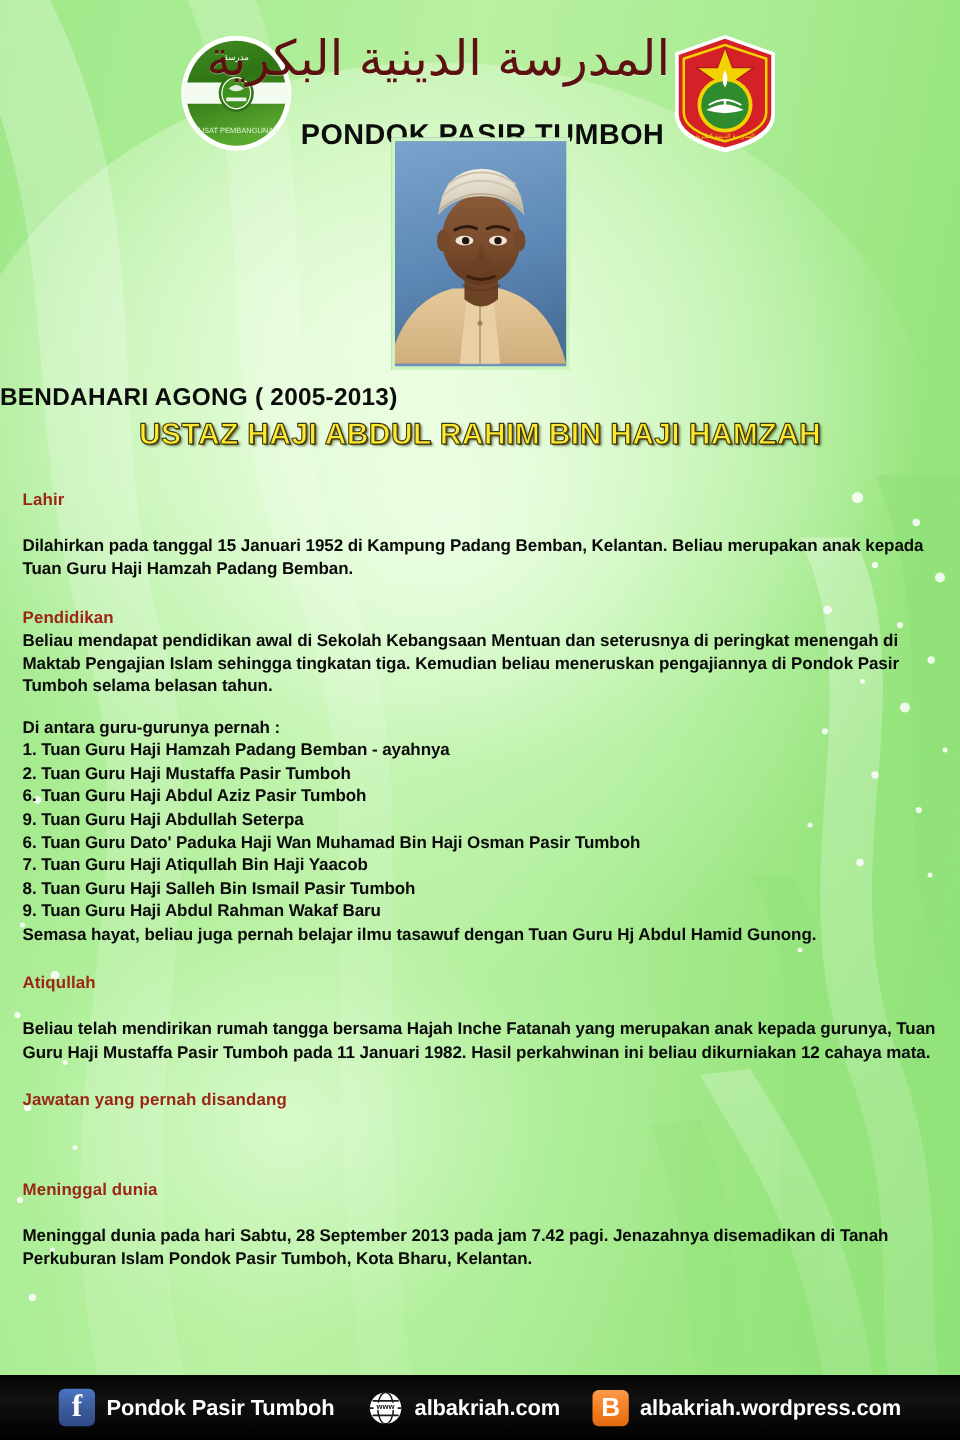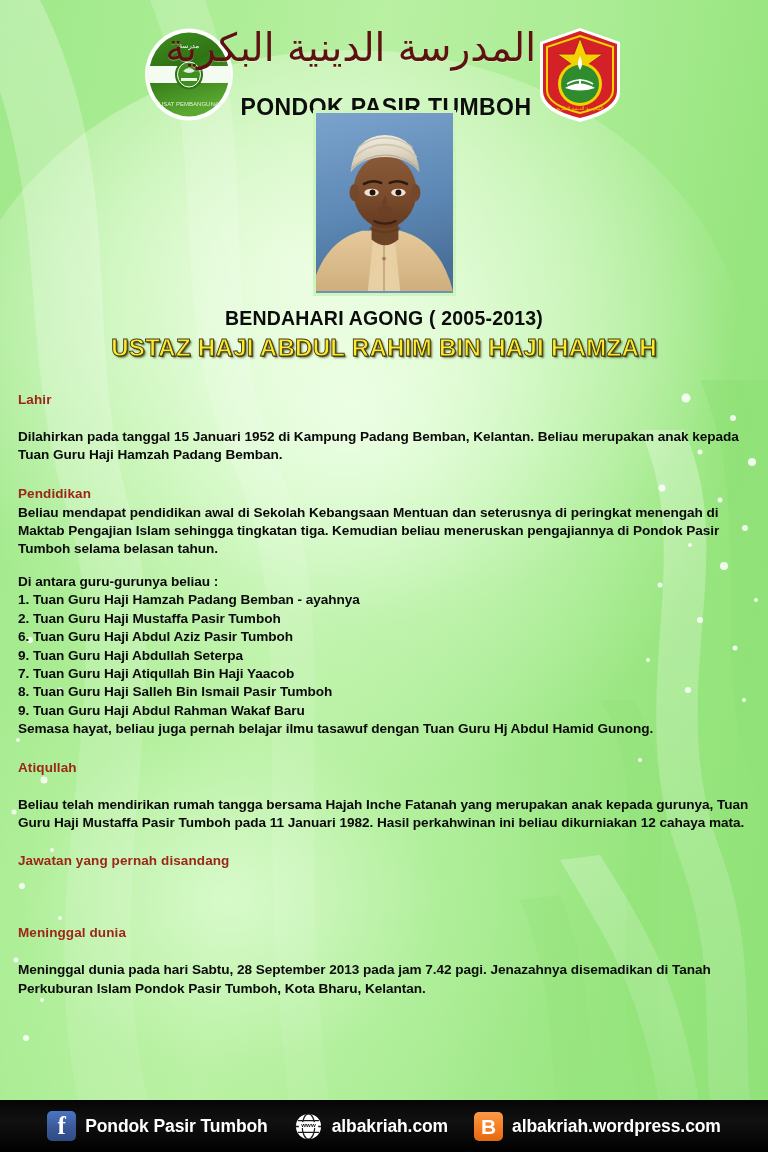--- a/index.html
+++ b/index.html
@@ -77,21 +77,21 @@
   }
   .portrait {
     position: absolute; inset: 0;
   }
 
   
   .title-role {
     position: absolute;
     left: 0; top: 307px;
     width: 768px;
-    text-align: center;
+    text-align: left;
     font-size: 19.5px;
     font-weight: bold;
     color: #0c0c0c;
     letter-spacing: 0.2px;
   }
   .title-name {
     position: absolute;
     left: 0; top: 334px;
     width: 768px;
     text-align: center;
@@ -361,26 +361,27 @@
     <p class="para">Dilahirkan pada tanggal 15 Januari 1952 di Kampung Padang Bemban, Kelantan. Beliau merupakan anak kepada Tuan Guru Haji Hamzah Padang Bemban.</p>
 
     <div class="gap-lg"></div>
 
     <div class="sec-head">Pendidikan</div>
     <div class="gap-xs"></div>
     <p class="para">Beliau mendapat pendidikan awal di Sekolah Kebangsaan Mentuan dan seterusnya di peringkat menengah di Maktab Pengajian Islam sehingga tingkatan tiga. Kemudian beliau meneruskan pengajiannya di Pondok Pasir Tumboh selama belasan tahun.</p>
 
     <div class="gap-md"></div>
 
-    <p class="para">Di antara guru-gurunya beliau :</p>
+    <p class="para">Di antara guru-gurunya pernah :</p>
     <ul class="list">
       <li>1. Tuan Guru Haji Hamzah Padang Bemban - ayahnya</li>
       <li>2. Tuan Guru Haji Mustaffa Pasir Tumboh</li>
       <li>6. Tuan Guru Haji Abdul Aziz Pasir Tumboh</li>
       <li>9. Tuan Guru Haji Abdullah Seterpa</li>
+      <li>6. Tuan Guru Dato' Paduka Haji Wan Muhamad Bin Haji Osman Pasir Tumboh</li>
       <li>7. Tuan Guru Haji Atiqullah Bin Haji Yaacob</li>
       <li>8. Tuan Guru Haji Salleh Bin Ismail Pasir Tumboh</li>
       <li>9. Tuan Guru Haji Abdul Rahman Wakaf Baru</li>
     </ul>
     <p class="para">Semasa hayat, beliau juga pernah belajar ilmu tasawuf dengan Tuan Guru Hj Abdul Hamid Gunong.</p>
 
     <div class="gap-lg"></div>
 
     <div class="sec-head">Atiqullah</div>
     <div class="gap-lg"></div>

